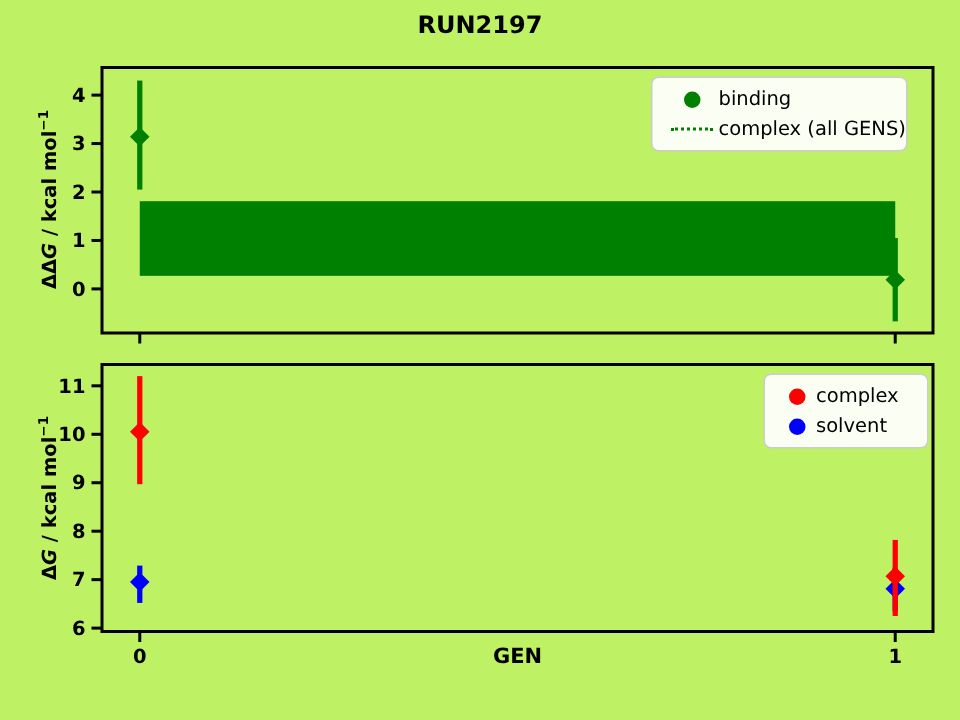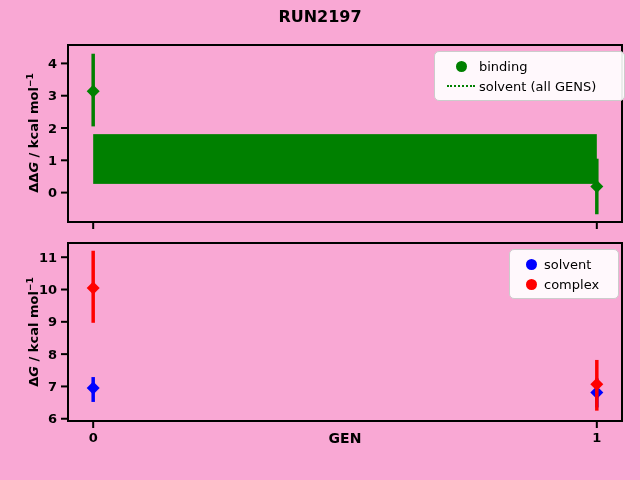--- a/index.html
+++ b/index.html
@@ -1,17 +1,17 @@
 <!DOCTYPE html>
 <html><head>
 <meta charset="utf-8">
 <style>
   html,body{margin:0;padding:0;background:#ffffff;}
   #figure{
-    position:relative;width:640px;height:480px;background:#f9a8d4;overflow:hidden;
+    position:relative;width:640px;height:480px;background:#bef264;overflow:hidden;
     font-family:"DejaVu Sans","Liberation Sans",sans-serif;color:#000;
   }
   .fig-title{
     position:absolute;left:0;top:7px;width:640px;text-align:center;
     font-size:16px;font-weight:bold;
   }
   .axes-svg{position:absolute;overflow:visible;}
   #chart-top{left:68px;top:45px;}
   #chart-bottom{left:68px;top:243px;}
   .ylabel{
@@ -25,21 +25,21 @@
   .xlabel{
     position:absolute;left:68px;top:430px;width:554px;text-align:center;
     font-size:14px;font-weight:bold;
   }
   .legend{
     position:absolute;background:rgba(255,255,255,0.92);
     border:1px solid #cccccc;border-radius:5px;
     padding:4px 8px;display:flex;flex-direction:column;justify-content:center;
     box-sizing:border-box;
   }
-  #legend-top{left:434px;top:51px;width:191px;}
+  #legend-top{left:434px;top:51px;width:171px;}
   #legend-bottom{left:509px;top:249px;width:110px;}
   .legend-item{display:flex;align-items:center;height:20px;}
   .licon{flex:0 0 36px;display:flex;justify-content:center;align-items:center;}
   #legend-bottom .licon{flex:0 0 26px;}
   .dot{width:11px;height:11px;border-radius:50%;}
   .dline{width:28px;height:0;border-top:2px dotted;}
   .llabel{font-size:13px;white-space:nowrap;}
 </style>
 </head>
 <body>
@@ -109,33 +109,33 @@
       <div class="legend-item">
         <span class="licon">
           <span class="dot" style="background: rgb(0, 128, 0);"></span>
         </span>
         <span class="llabel">binding</span>
       </div>
       <div class="legend-item">
         <span class="licon">
           <span class="dline" style="border-top-color: rgb(0, 128, 0);"></span>
         </span>
-        <span class="llabel">solvent (all GENS)</span>
+        <span class="llabel">complex (all GENS)</span>
       </div>
     </div>
   <div class="legend" id="legend-bottom">
       <div class="legend-item">
         <span class="licon">
+          <span class="dot" style="background: rgb(255, 0, 0);"></span>
+        </span>
+        <span class="llabel">complex</span>
+      </div>
+      <div class="legend-item">
+        <span class="licon">
           <span class="dot" style="background: rgb(0, 0, 255);"></span>
         </span>
         <span class="llabel">solvent</span>
-      </div>
-      <div class="legend-item">
-        <span class="licon">
-          <span class="dot" style="background: rgb(255, 0, 0);"></span>
-        </span>
-        <span class="llabel">complex</span>
       </div>
     </div>
 
   <div class="xlabel">GEN</div>
 
 </div>
 
 </body></html>

